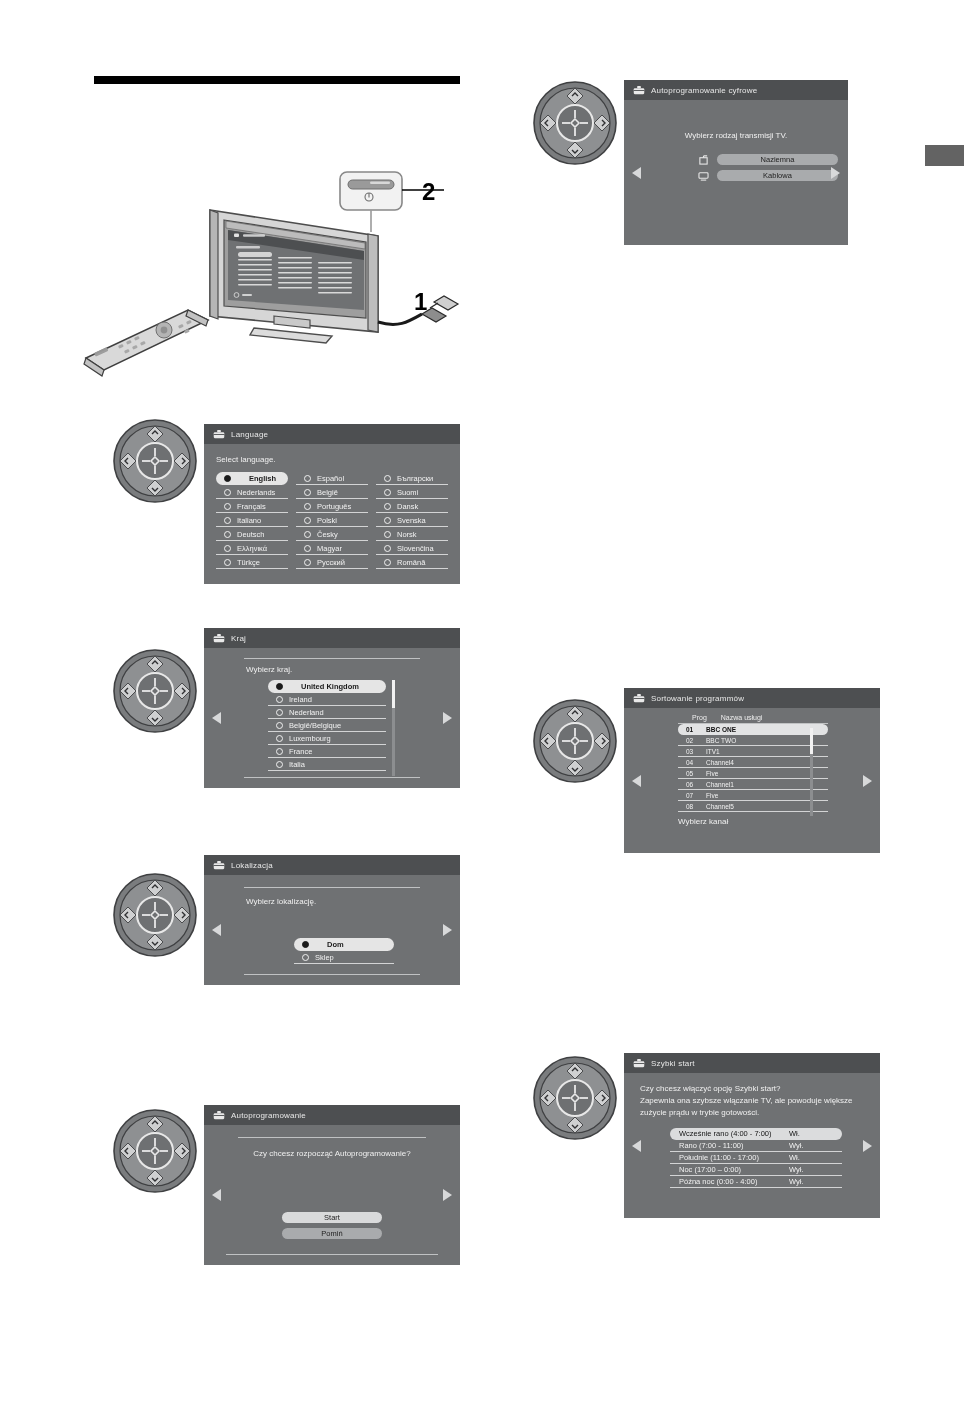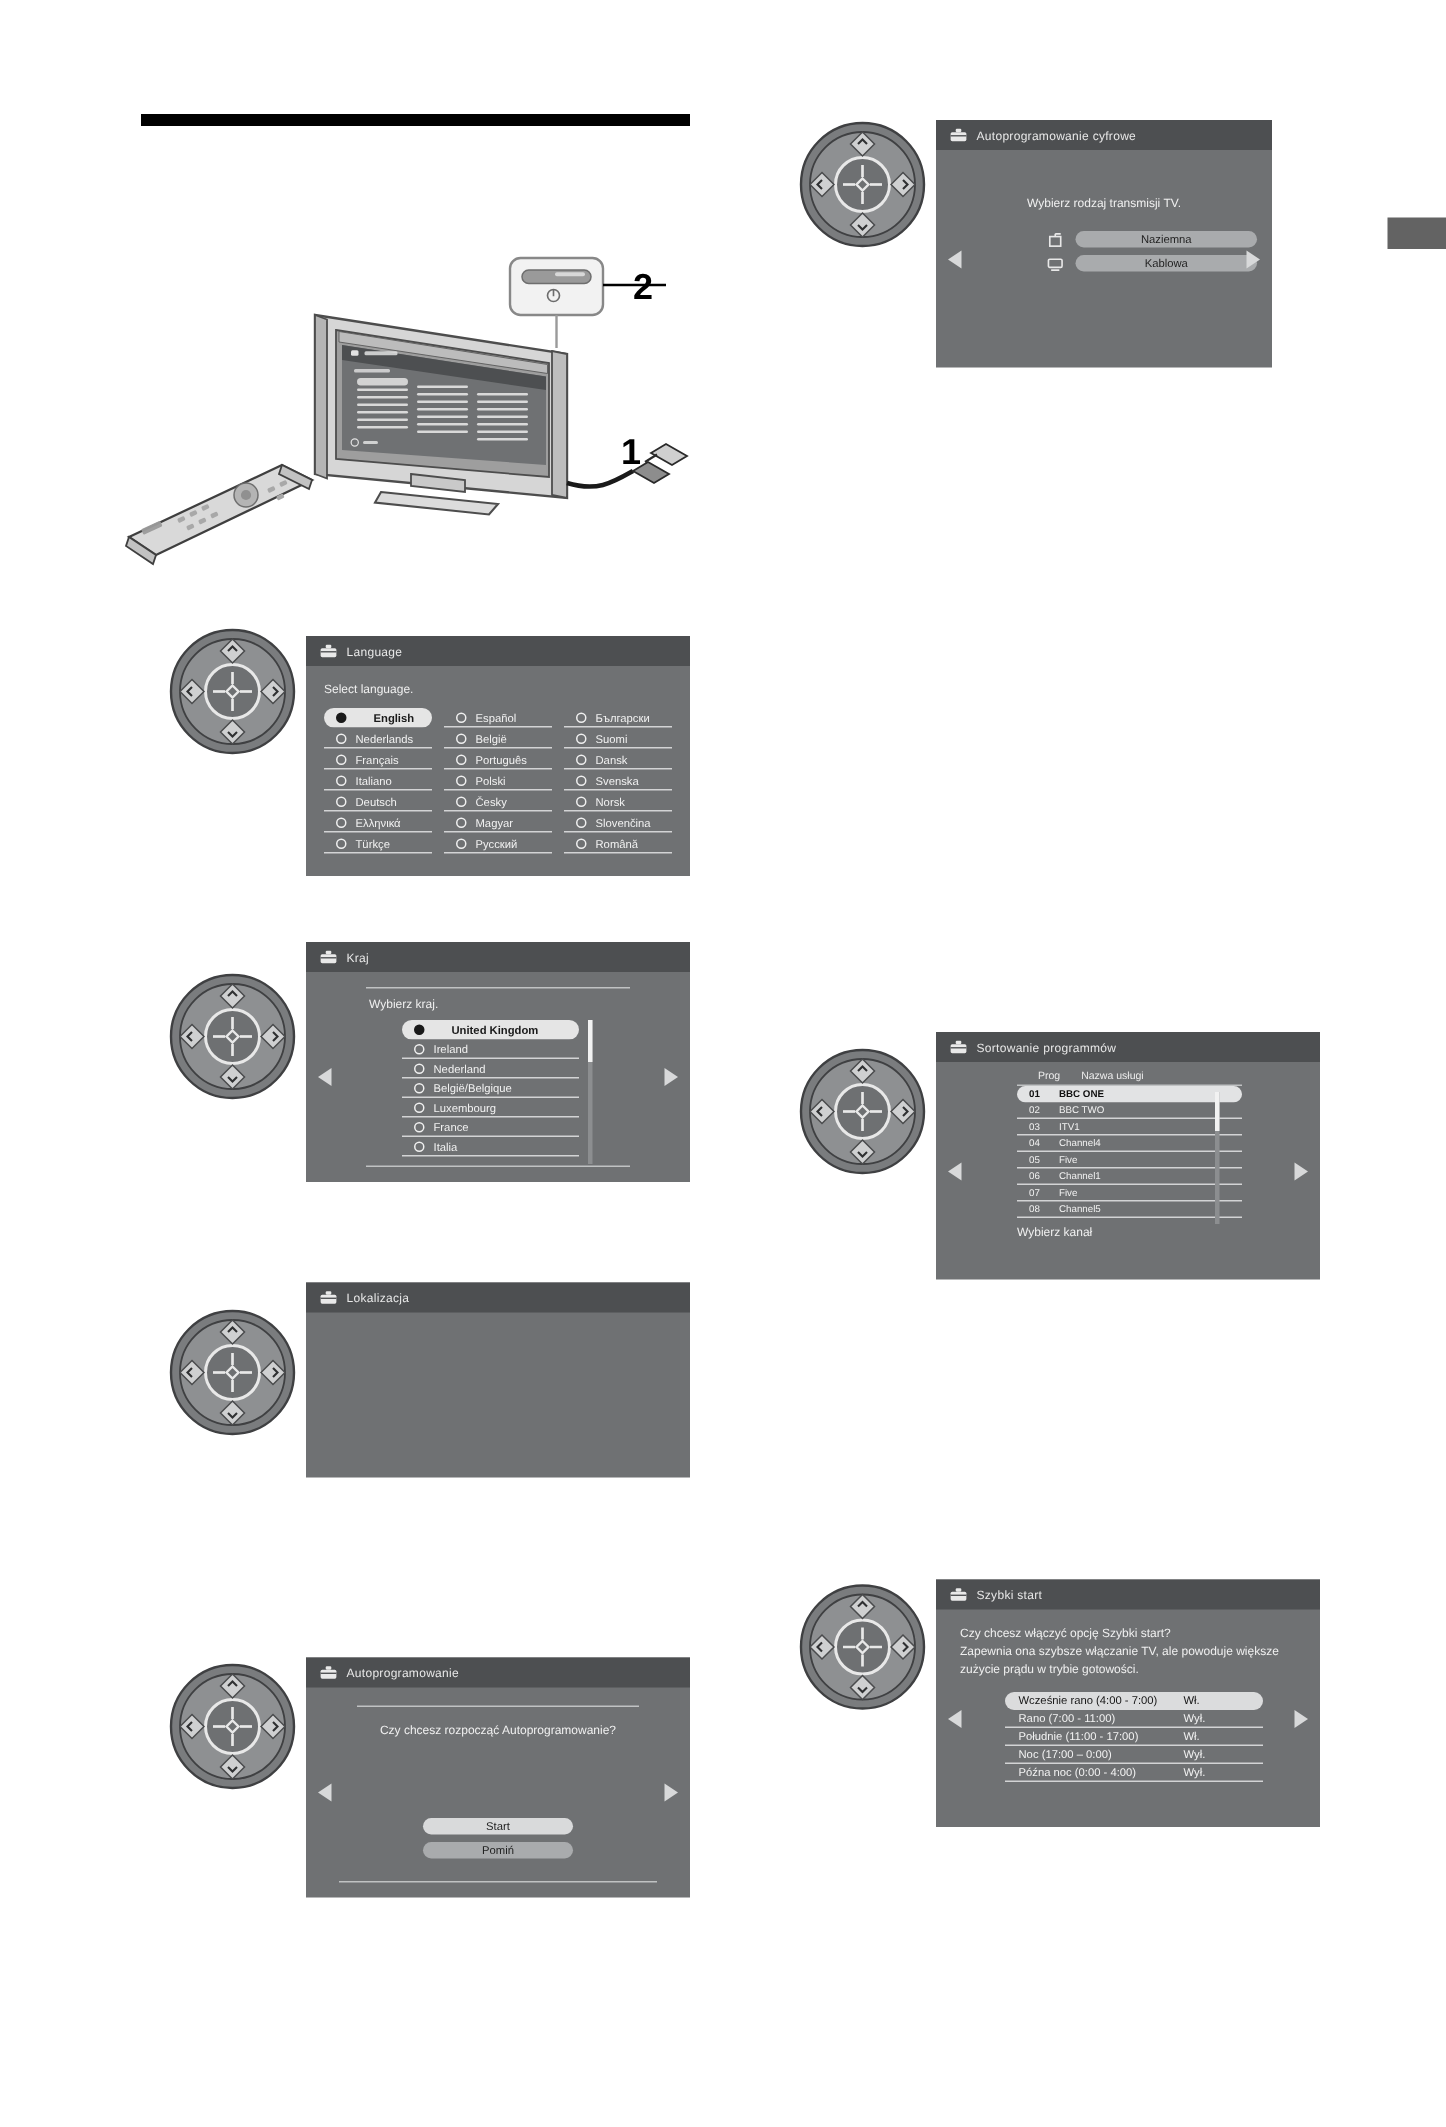--- a/index.html
+++ b/index.html
@@ -651,20 +651,37 @@
 
   <div class="osd" style="left:204px; top:855px; width:256px; height:130px;">
     <div class="osd-header">
       <svg class="case-icon" viewBox="0 0 16 13">
         <rect x="1" y="4" width="14" height="8" rx="1.4" fill="#e9e9e9"></rect>
         <rect x="5.5" y="1" width="5" height="3" rx="1" fill="#e9e9e9"></rect>
         <rect x="1" y="6.6" width="14" height="1.2" fill="#4d4f51"></rect>
       </svg>
       <span class="osd-title">Lokalizacja</span>
     </div>
+    <div class="osd-body">
+      <div class="arrow-l"></div>
+      <div class="arrow-r"></div>
+      <div class="hr-line" style="margin:2px 28px 0 28px;"></div>
+      <div class="prompt" style="margin:8px 0 0 30px;">Wybierz lokalizację.</div>
+      <div style="margin:30px 0 0 78px; width:100px;" id="location-list">
+          <div class="opt-row sel">
+            <span class="radio"></span>
+            <span>Dom</span>
+          </div>
+          <div class="opt-row">
+            <span class="radio"></span>
+            <span>Sklep</span>
+          </div>
+        </div>
+      <div class="hr-line" style="position:absolute; left:40px; right:40px; bottom:10px;"></div>
+    </div>
   </div>
 
   <div class="osd" style="left:204px; top:1105px; width:256px; height:160px;">
     <div class="osd-header">
       <svg class="case-icon" viewBox="0 0 16 13">
         <rect x="1" y="4" width="14" height="8" rx="1.4" fill="#e9e9e9"></rect>
         <rect x="5.5" y="1" width="5" height="3" rx="1" fill="#e9e9e9"></rect>
         <rect x="1" y="6.6" width="14" height="1.2" fill="#4d4f51"></rect>
       </svg>
       <span class="osd-title">Autoprogramowanie</span>

